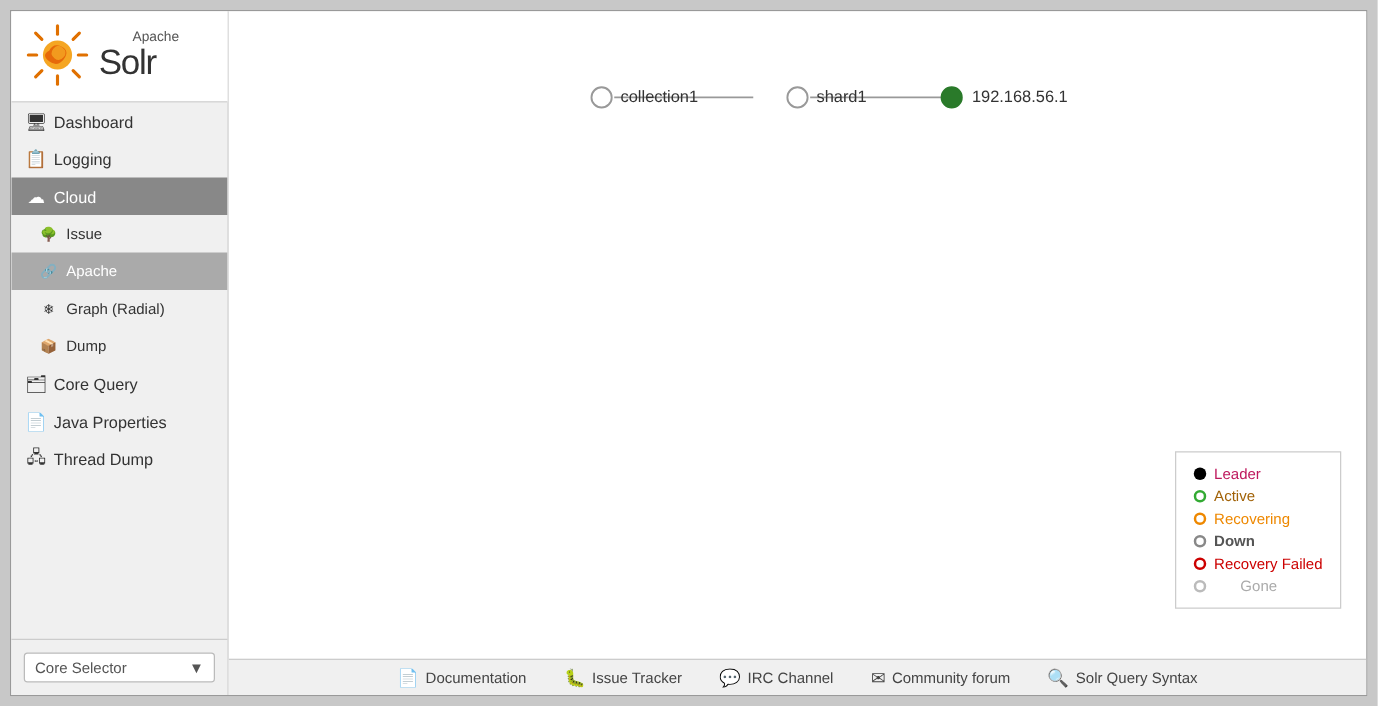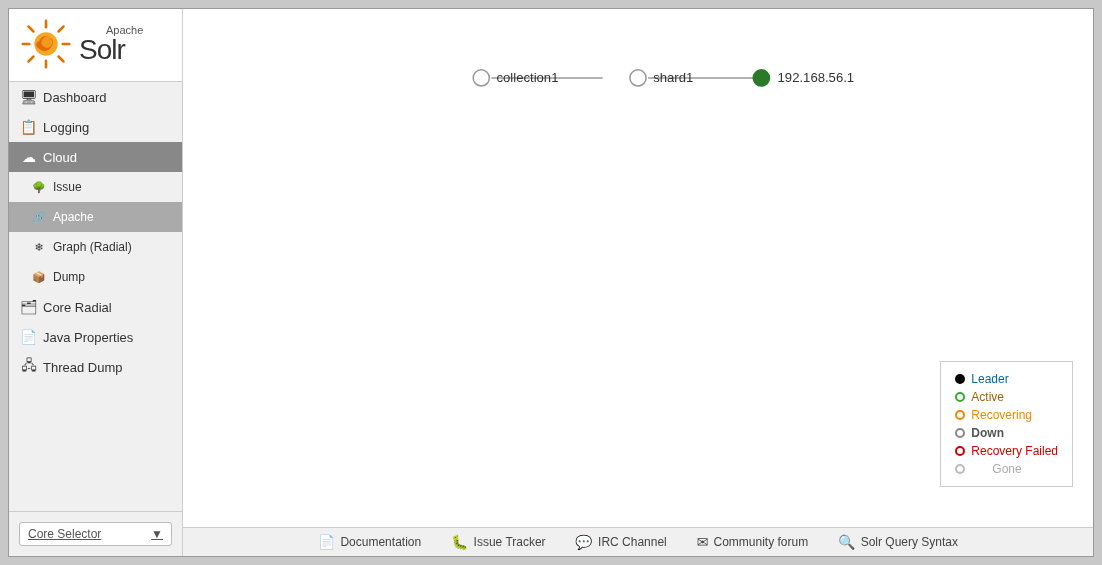--- a/index.html
+++ b/index.html
@@ -125,21 +125,20 @@
       padding: 4px 8px;
       background: #fff;
       border: 1px solid #bbb;
       border-radius: 3px;
       display: flex;
       align-items: center;
       justify-content: space-between;
       cursor: pointer;
       font-size: 12px;
       color: #555;
-      text-decoration: underline;
     }
 
     
     .main-content {
       flex: 1;
       display: flex;
       flex-direction: column;
       position: relative;
       background: #fff;
     }
@@ -184,21 +183,21 @@
       flex-shrink: 0;
     }
 
     .dot-leader { background: #000; }
     .dot-active { background: #fff; border: 2px solid #3a3; }
     .dot-recovering { background: #fff; border: 2px solid #e80; }
     .dot-down { background: #fff; border: 2px solid #888; }
     .dot-recovery-failed { background: #fff; border: 2px solid #c00; }
     .dot-gone { background: #fff; border: 2px solid #bbb; }
 
-    .legend-label-leader { color: #0369a1; font-weight: 500; }
+    .legend-label-leader { color: #be185d; font-weight: 500; }
     .legend-label-active { color: #a16207; }
     .legend-label-recovering { color: #e80; }
     .legend-label-down { color: #555; font-weight: bold; }
     .legend-label-recovery-failed { color: #c00; text-align: right; }
     .legend-label-gone { color: #aaa; }
 
     
     .footer {
       padding: 6px 0;
       background: #f0f0f0;
@@ -287,21 +286,21 @@
           <span>Graph (Radial)</span>
         </div>
 
         <div class="nav-item sub">
           <span class="nav-icon" style="font-size:11px;">📦</span>
           <span>Dump</span>
         </div>
 
         <div class="nav-item">
           <span class="nav-icon">🗂</span>
-          <span>Core Radial</span>
+          <span>Core Query</span>
         </div>
 
         <div class="nav-item">
           <span class="nav-icon">📄</span>
           <span>Java Properties</span>
         </div>
 
         <div class="nav-item">
           <span class="nav-icon">🖧</span>
           <span>Thread Dump</span>

